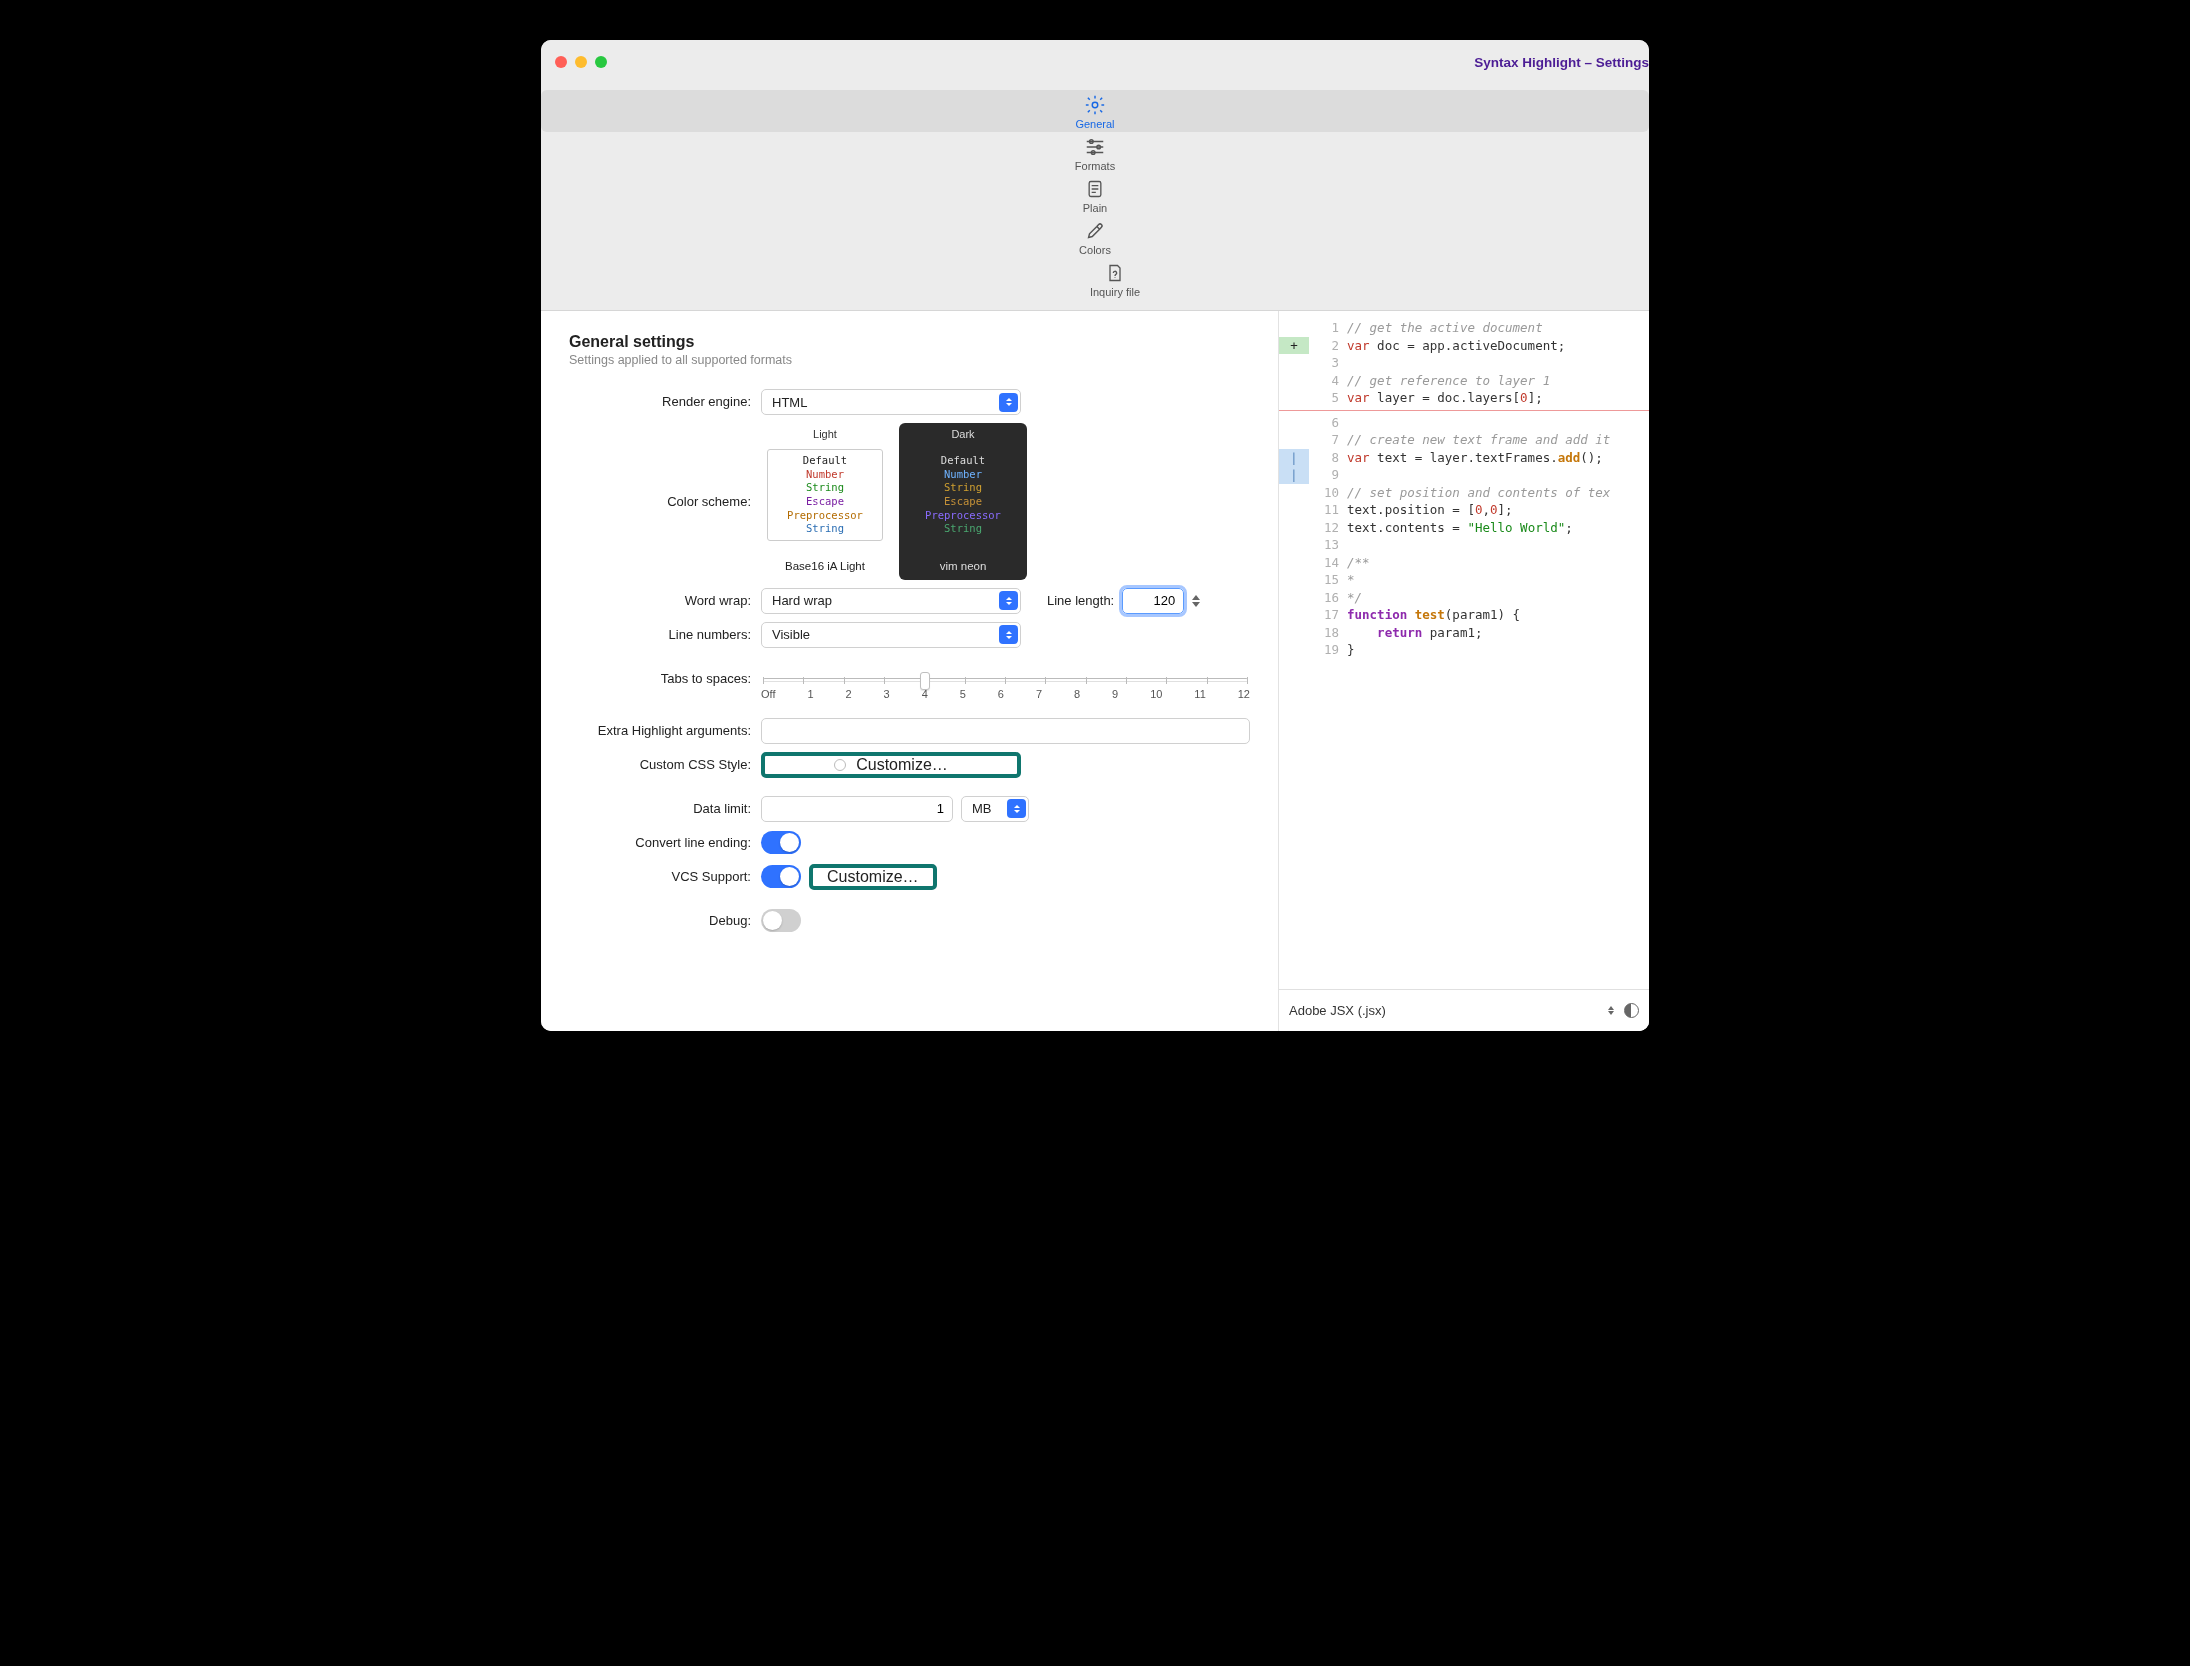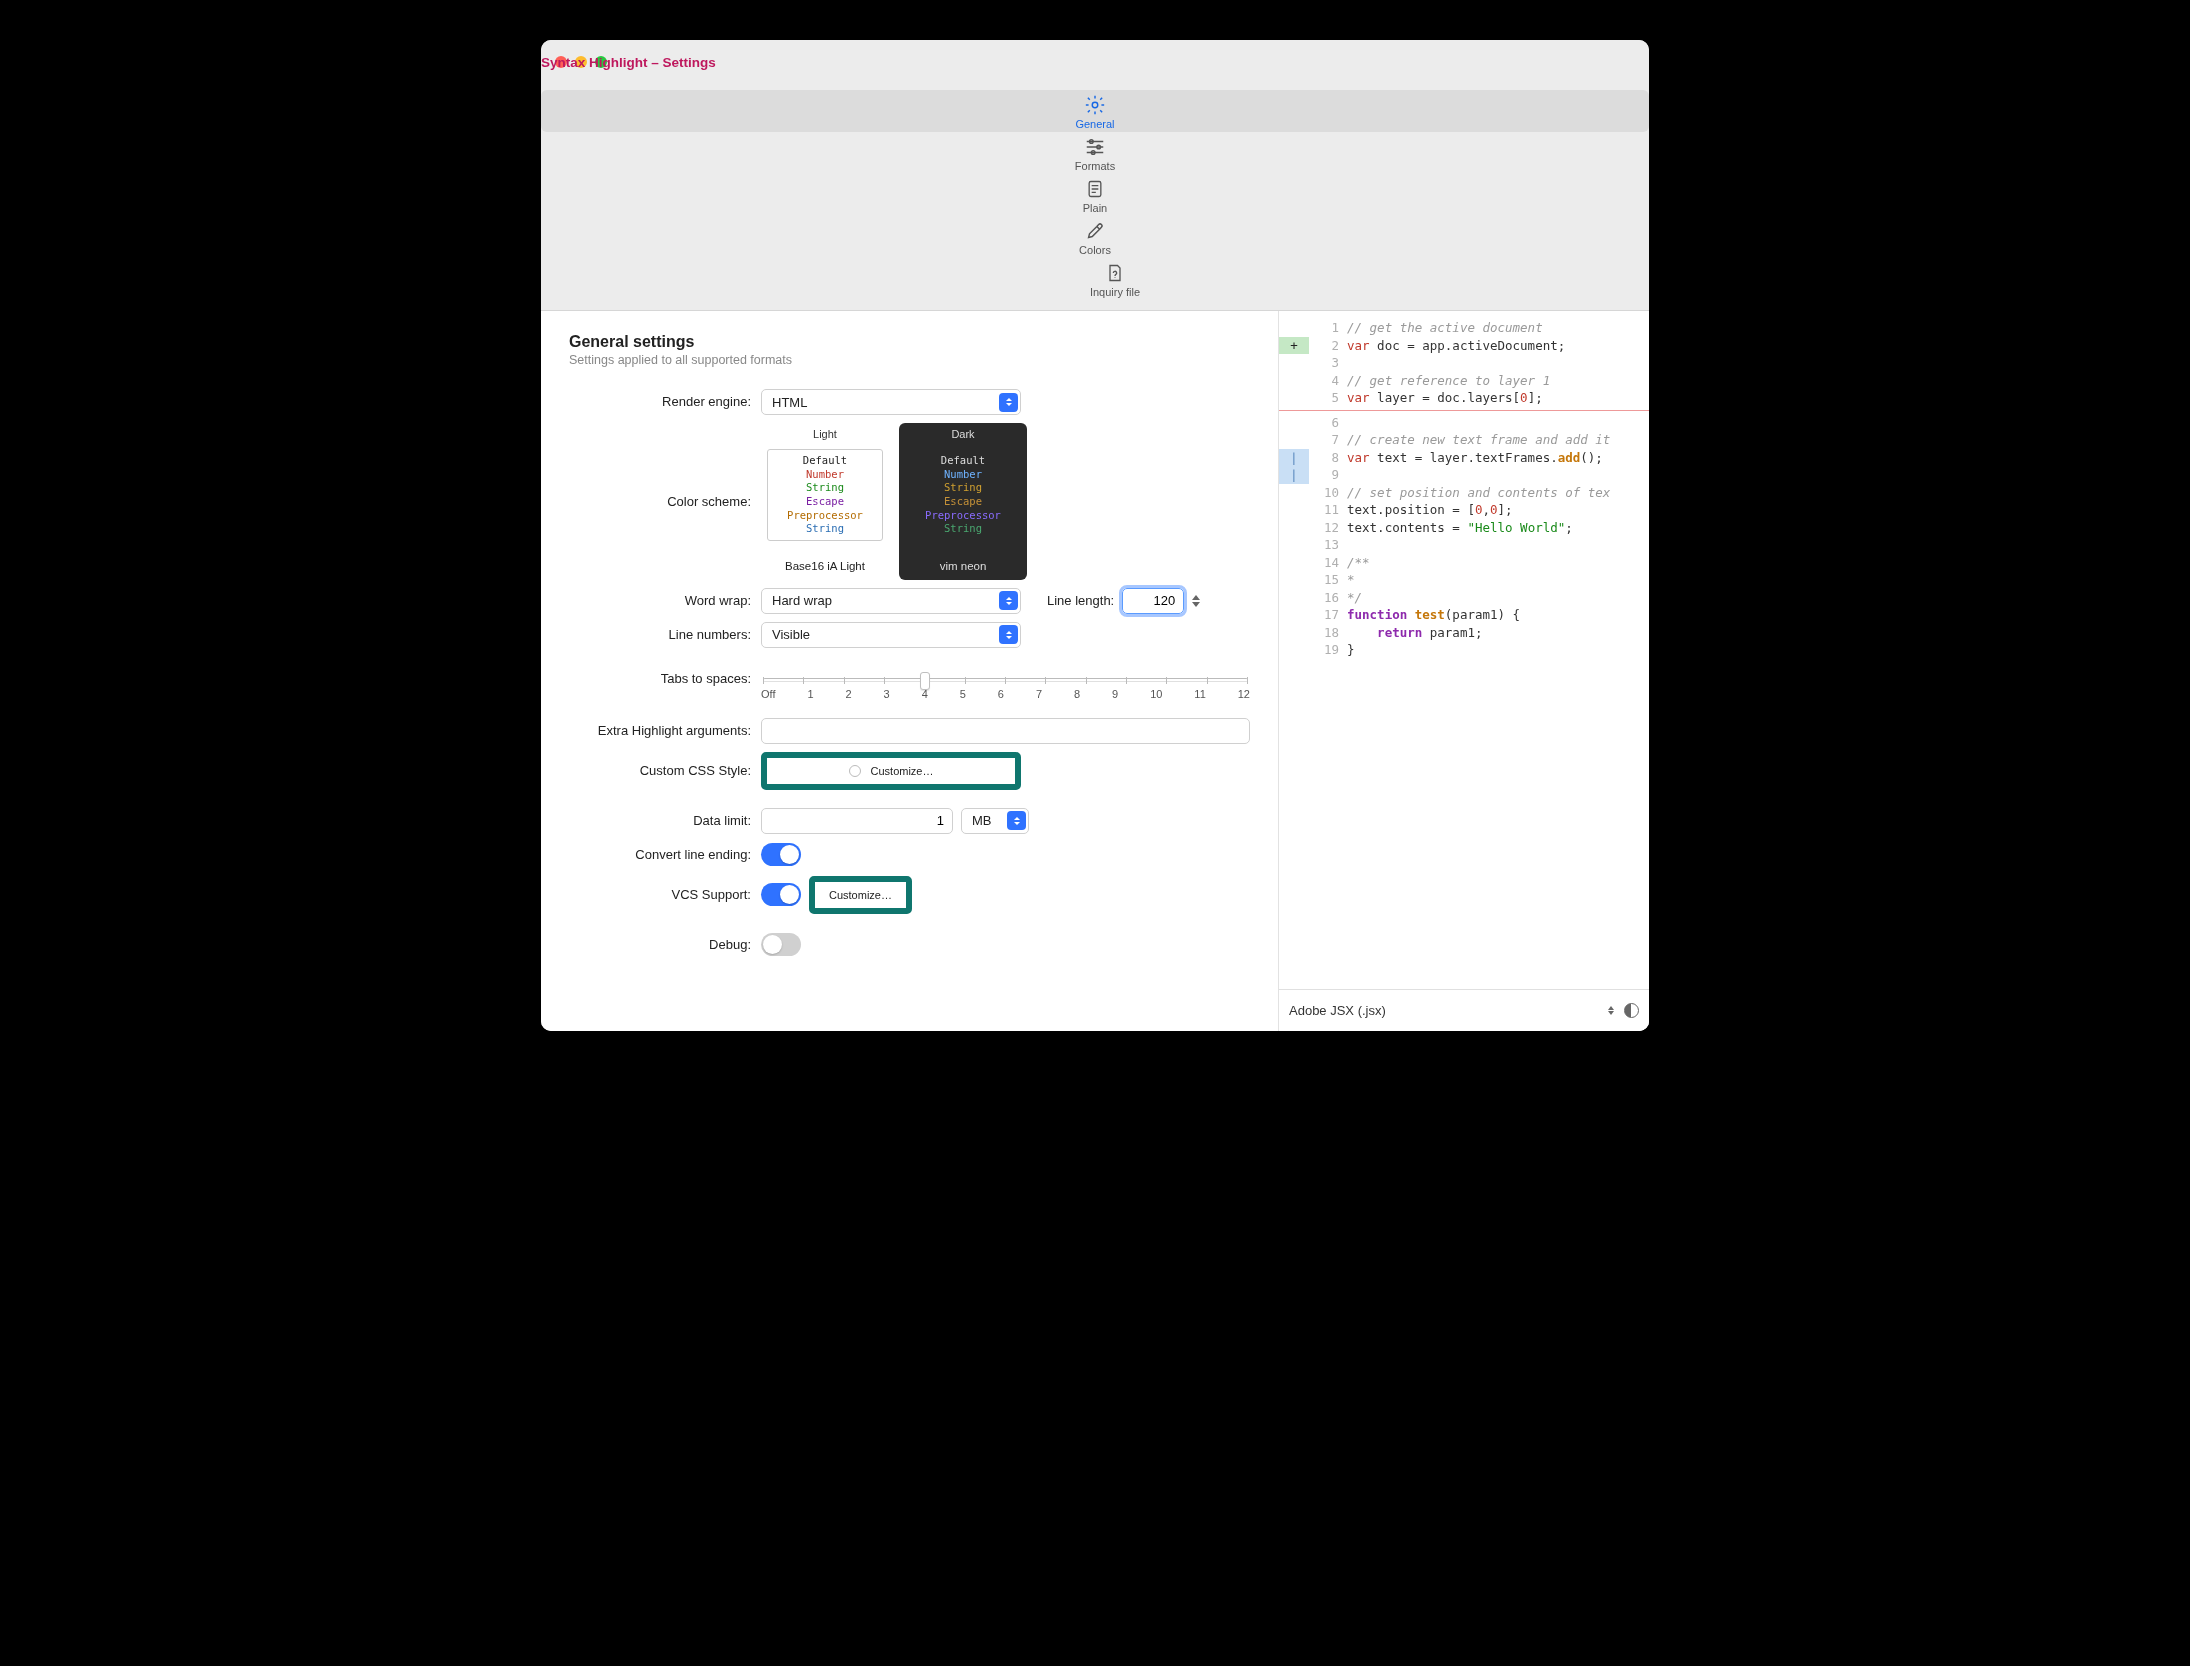--- a/index.html
+++ b/index.html
@@ -32,24 +32,25 @@
     gap: 8px;
     margin-left: 14px;
   }
   .dot { width: 12px; height: 12px; border-radius: 50%; }
   .dot.red { background: #ff5f57; }
   .dot.yellow { background: #febc2e; }
   .dot.green { background: #28c840; }
   .title {
     position: absolute;
     left: 0; right: 0;
-    text-align: left;
+    text-align: right;
     font-weight: 600;
     font-size: 13.5px;
-    color: #be185d;
+    color: #4c1d95;
+    padding-left: 31px;
   }
   .toolbar {
     display: flex;
     justify-content: center;
     padding: 6px 0 10px 0;
     border-bottom: 1px solid #d6d6d6;
     background: #ececec;
     flex-direction: column;
   }
   .tool-item {
@@ -196,22 +197,22 @@
   .slider-tickmarks span{width:1px;height:7px;background:#bbb;margin-top:-2px;}
 
   .switch {
     width:40px;height:23px;border-radius:23px;background:#d0d0d0;position:relative;transition:background .1s;
   }
   .switch.on{background:#2f72ff;}
   .switch::after{content:"";position:absolute;width:19px;height:19px;background:#fff;border-radius:50%;top:2px;left:2px;box-shadow:0 1px 2px rgba(0,0,0,.2);}
   .switch.on::after{left:auto;right:2px;}
 
   .btn {
-    background:#fff;border:6px solid #0f766e;border-radius:5px;height:38px;
-    padding:0 14px;font-size:11px;display:flex;align-items:center;
+    background:#fff;border:4px solid #0f766e;border-radius:5px;height:26px;
+    padding:0 14px;font-size:16px;display:flex;align-items:center;
   }
   .btn-wide{width:260px;justify-content:center;}
   .radio{width:12px;height:12px;border:1px solid #bbb;border-radius:50%;margin-right:10px;}
 
   
   .code-preview{
     flex:1;
     font-family: ui-monospace, Menlo, monospace;
     font-size:12.5px;
     line-height:1.4;

